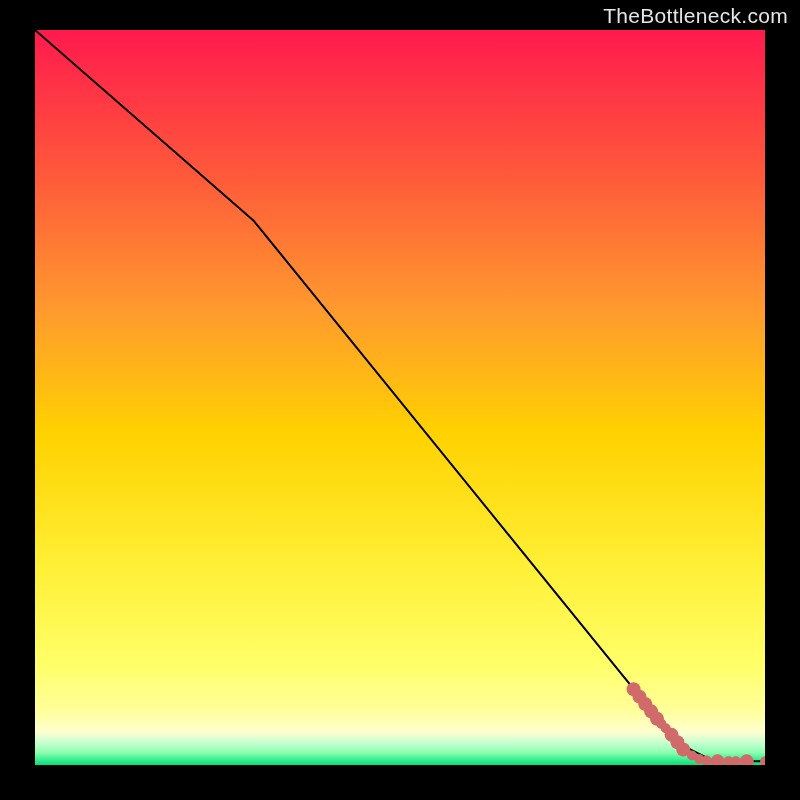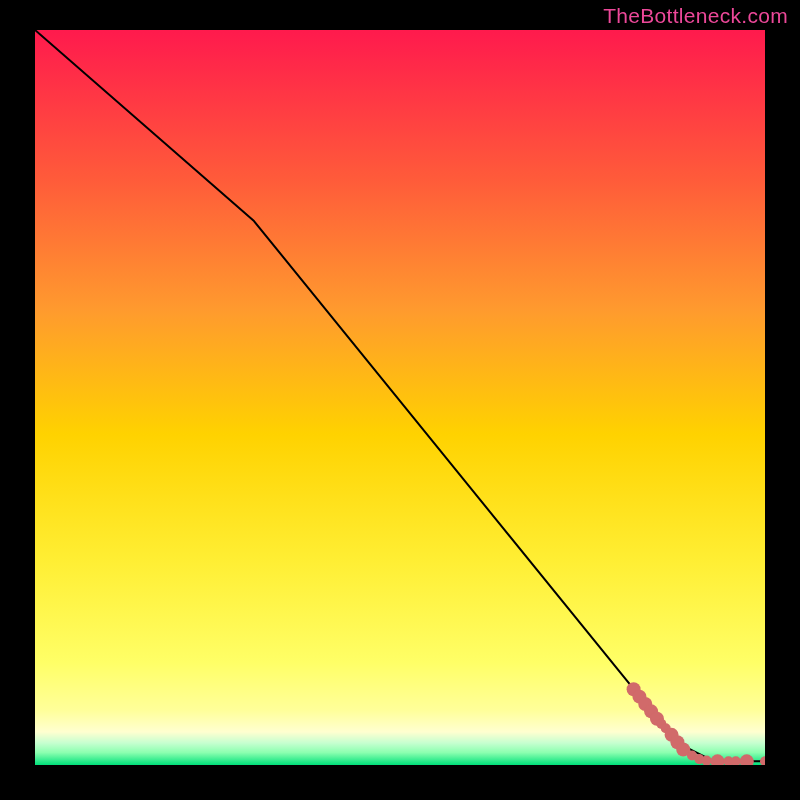--- a/index.html
+++ b/index.html
@@ -14,21 +14,21 @@
   .stage {
     position: relative;
     width: 800px;
     height: 800px;
     background: #000;
   }
   .attribution {
     position: absolute;
     top: 4px;
     right: 12px;
-    color: #ec4899;
+    color: #e5e5e5;
     font-size: 21px;
     font-weight: 400;
     letter-spacing: 0.3px;
   }
   .plot-area {
     position: absolute;
     left: 35px;
     top: 30px;
     width: 730px;
     height: 735px;

